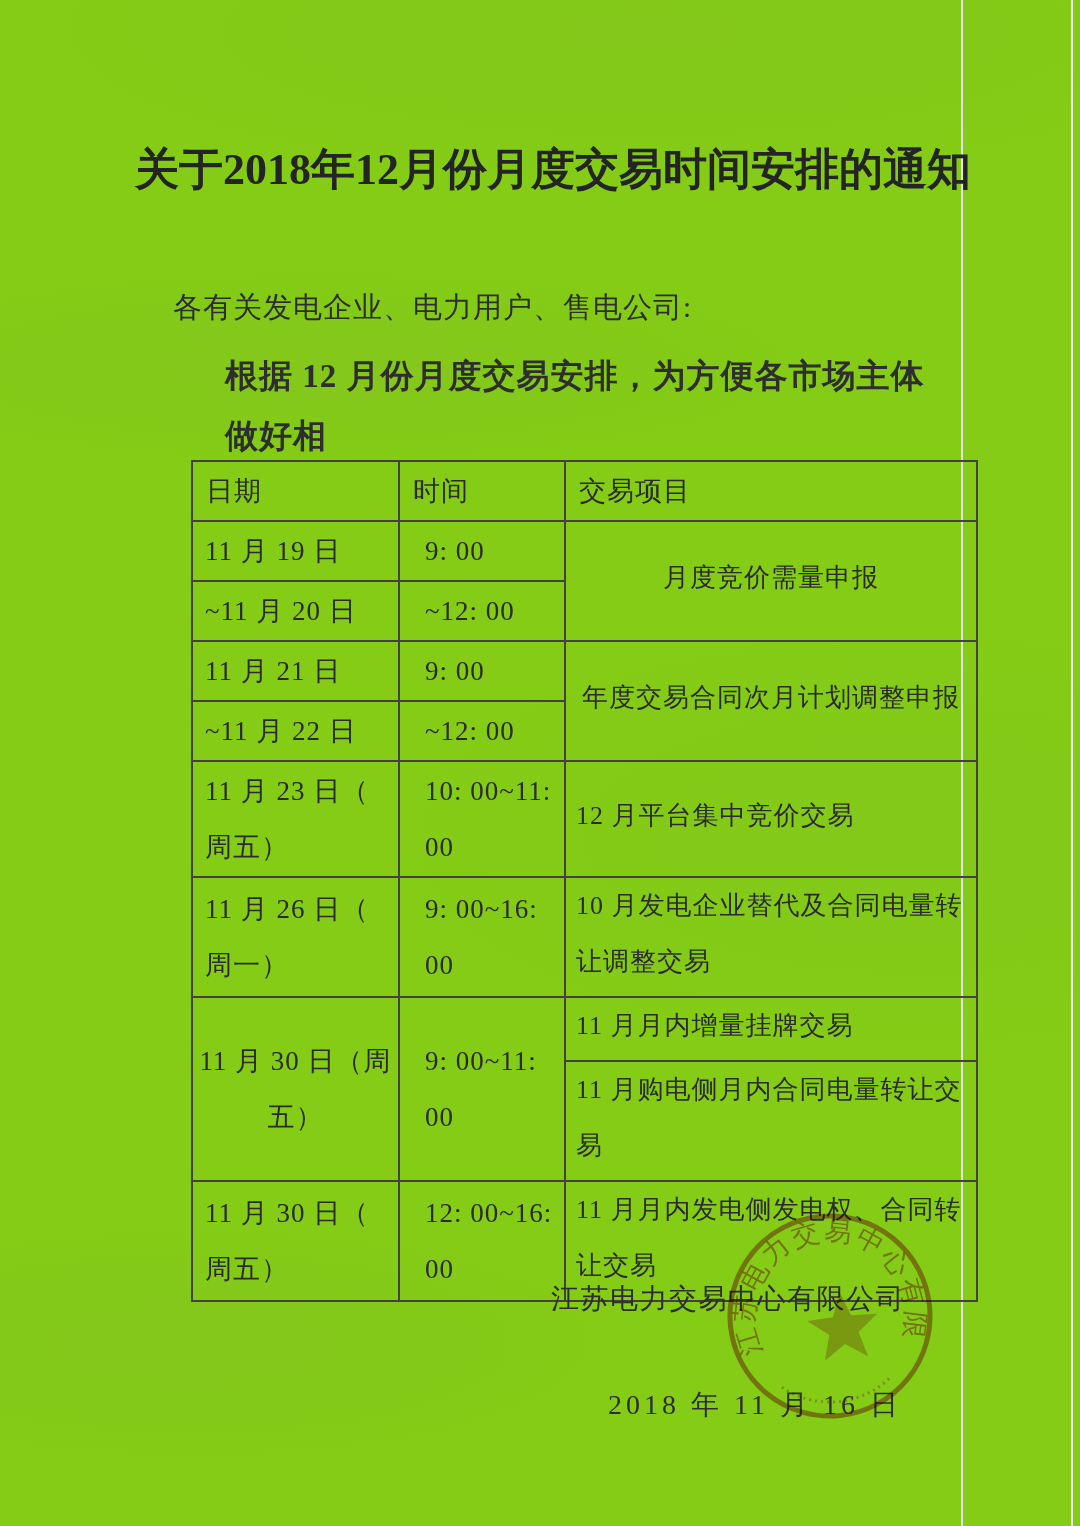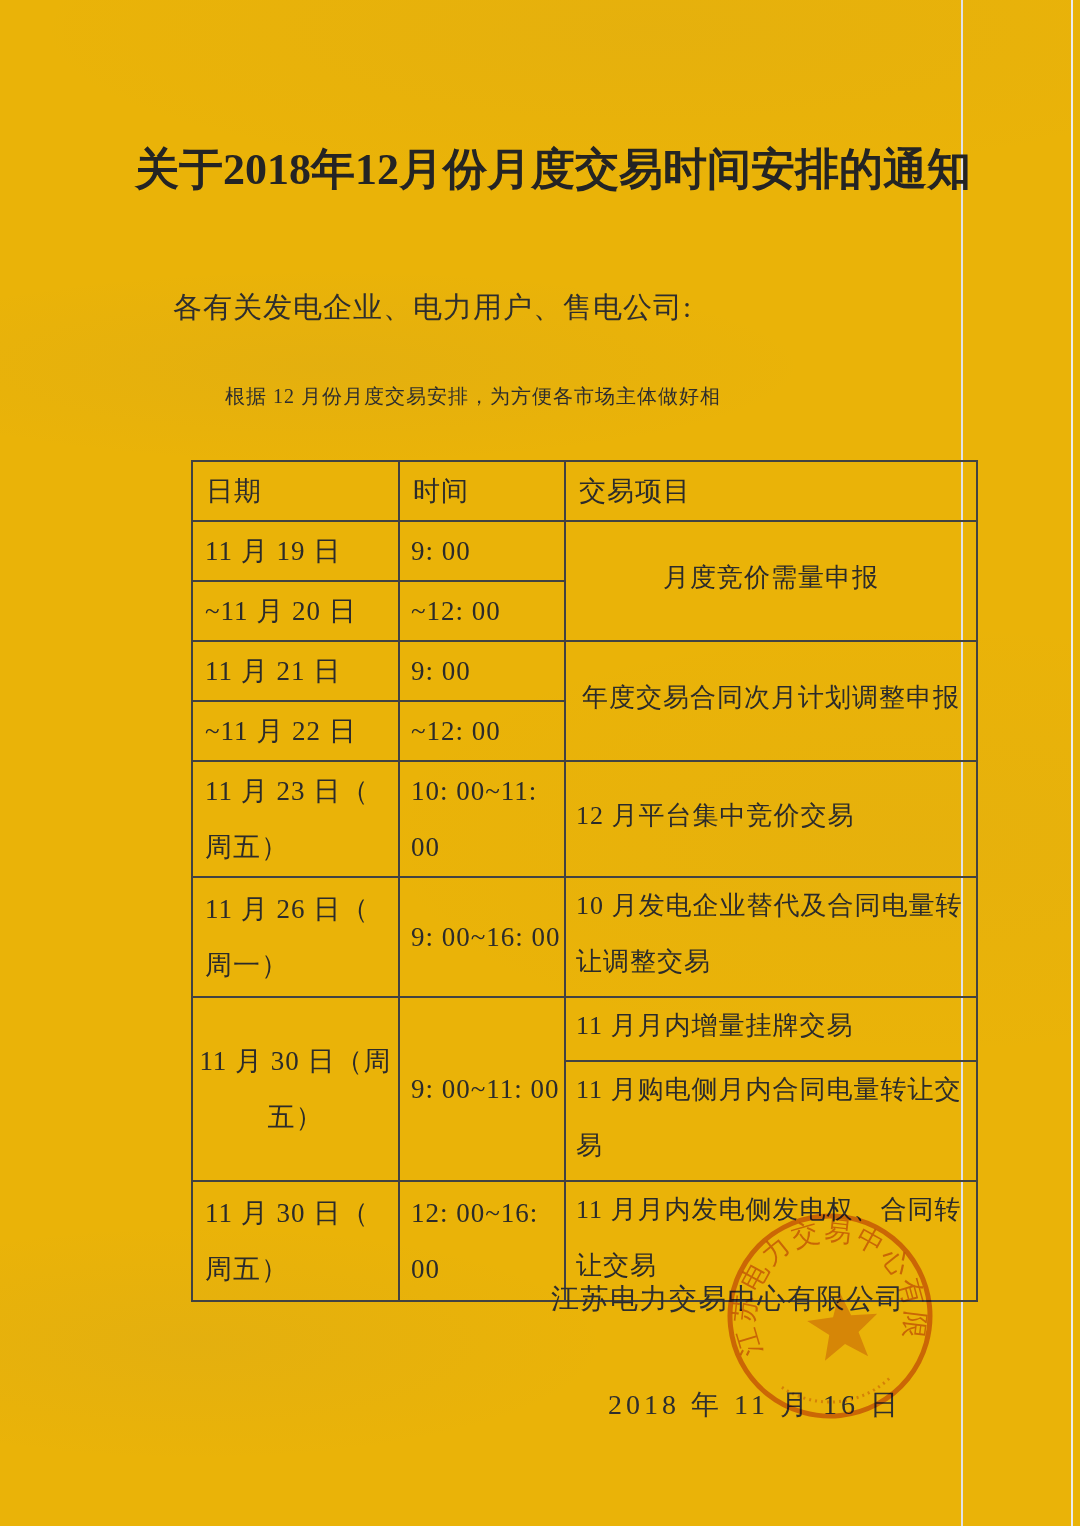--- a/index.html
+++ b/index.html
@@ -4,57 +4,57 @@
 <style>
   html,body{margin:0;padding:0;}
   body{
     width:1080px;height:1526px;
     background:#f4f4f6;
     font-family:"Liberation Serif","DejaVu Serif",serif;
     color:#2e2e2e;
   }
   .page{
     position:relative;width:1080px;height:1526px;overflow:hidden;
-    background:#eab308;
+    background:#84cc16;
   }
   .texture{
     position:absolute;inset:0;pointer-events:none;
     background:
       radial-gradient(700px 140px at 30% 24%, rgba(110,110,135,.05), transparent 70%),
       radial-gradient(900px 220px at 60% 2%,  rgba(110,110,135,.04), transparent 70%),
       radial-gradient(600px 170px at 18% 88%, rgba(110,110,135,.05), transparent 70%),
       radial-gradient(800px 320px at 85% 55%, rgba(110,110,135,.03), transparent 70%);
   }
   .scanline-1{position:absolute;top:0;left:961px;width:2px;height:100%;background:#e1e1e6;}
   .scanline-2{position:absolute;top:0;left:1071px;width:2px;height:100%;background:#ebebef;}
 
   .title{
     position:absolute;left:135px;top:140px;width:820px;
     text-align:center;font-size:44px;font-weight:bold;letter-spacing:0px;
     color:#242424;white-space:nowrap;
   }
   .salutation{
     position:absolute;left:165px;top:288px;font-size:29px;letter-spacing:1px;margin-left:8px;
   }
-  .intro{position:absolute;left:165px;top:366px;width:775px;font-size:20px;line-height:60px;letter-spacing:1px;}
+  .intro{position:absolute;left:165px;top:346px;width:775px;font-size:33px;line-height:60px;letter-spacing:1px;font-weight:bold;}
   .intro .l1{padding-left:60px;}
 
   table.sched{
     position:absolute;left:150px;top:460px;width:785px;
     border-collapse:collapse;table-layout:fixed;
     font-size:27px;color:#2b2b2b;margin-left:41px;
   }
   table.sched td{
     border:2px solid #424242;vertical-align:middle;
     line-height:56px;letter-spacing:1px;overflow:hidden;
   }
   col.c1{width:207px;} col.c2{width:166px;} col.c3{width:412px;}
   .hd{padding-left:13px;}
   .c-date{padding:0 8px 0 12px;line-break:anywhere;}
-  .c-time{padding-left:11px;}
+  .c-time{padding-left:25px;}
   .right{padding-right:16px !important;}
   .center{text-align:center;padding-left:4px !important;padding-right:4px !important;}
   .c-item{padding:0 6px 6px 10px;font-size:26px;line-break:anywhere;}
   tr.h57{height:57px;} tr.h56{height:56px;} tr.h58{height:58px;}
   tr.h112{height:112px;} tr.h115{height:115px;} tr.h117{height:117px;}
 
   .note{position:absolute;left:212px;top:1214px;font-size:29px;letter-spacing:1px;}
   .issuer{position:absolute;right:175px;top:1280px;font-size:28px;letter-spacing:1.5px;}
   .issue-date{position:absolute;right:178px;top:1386px;font-size:28px;letter-spacing:4px;}
 

